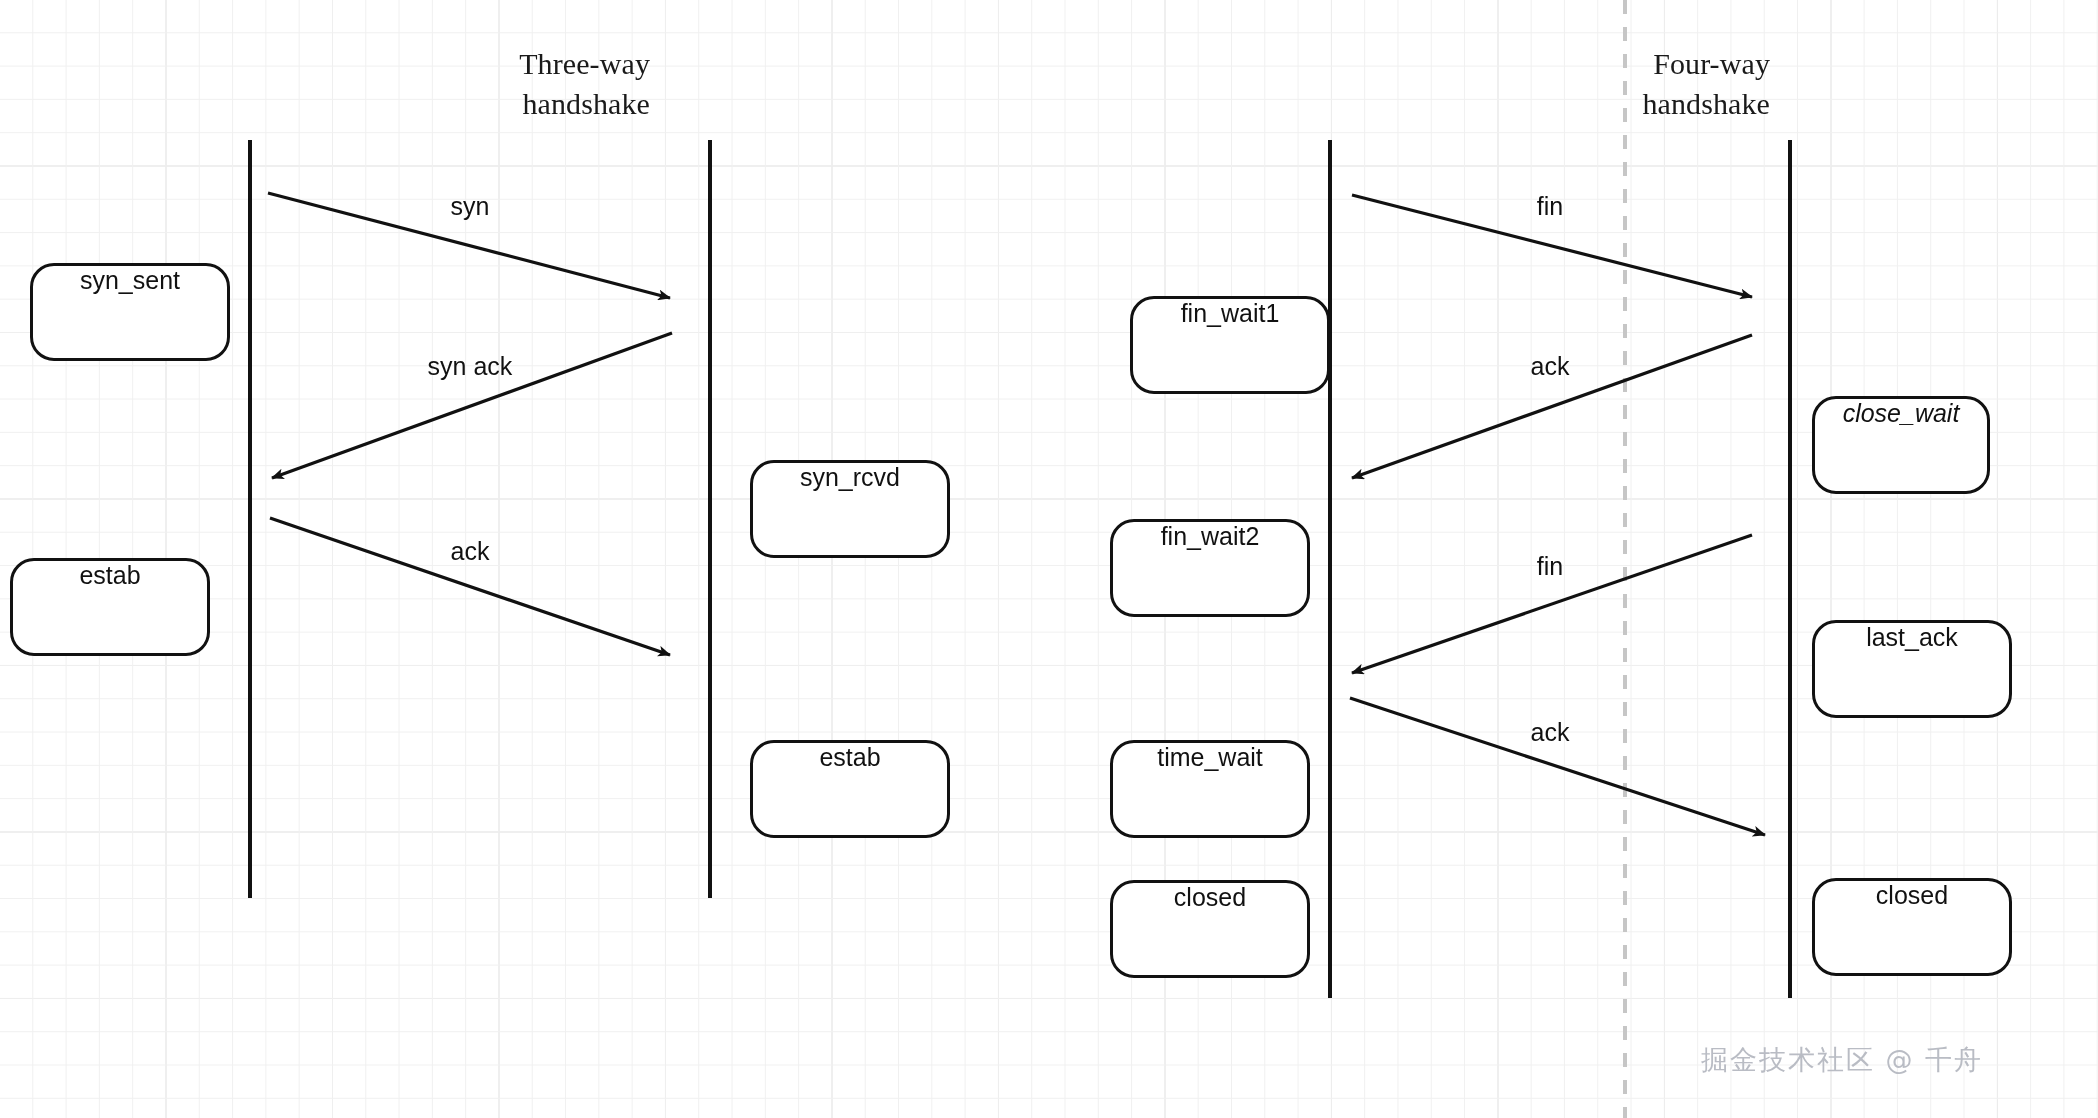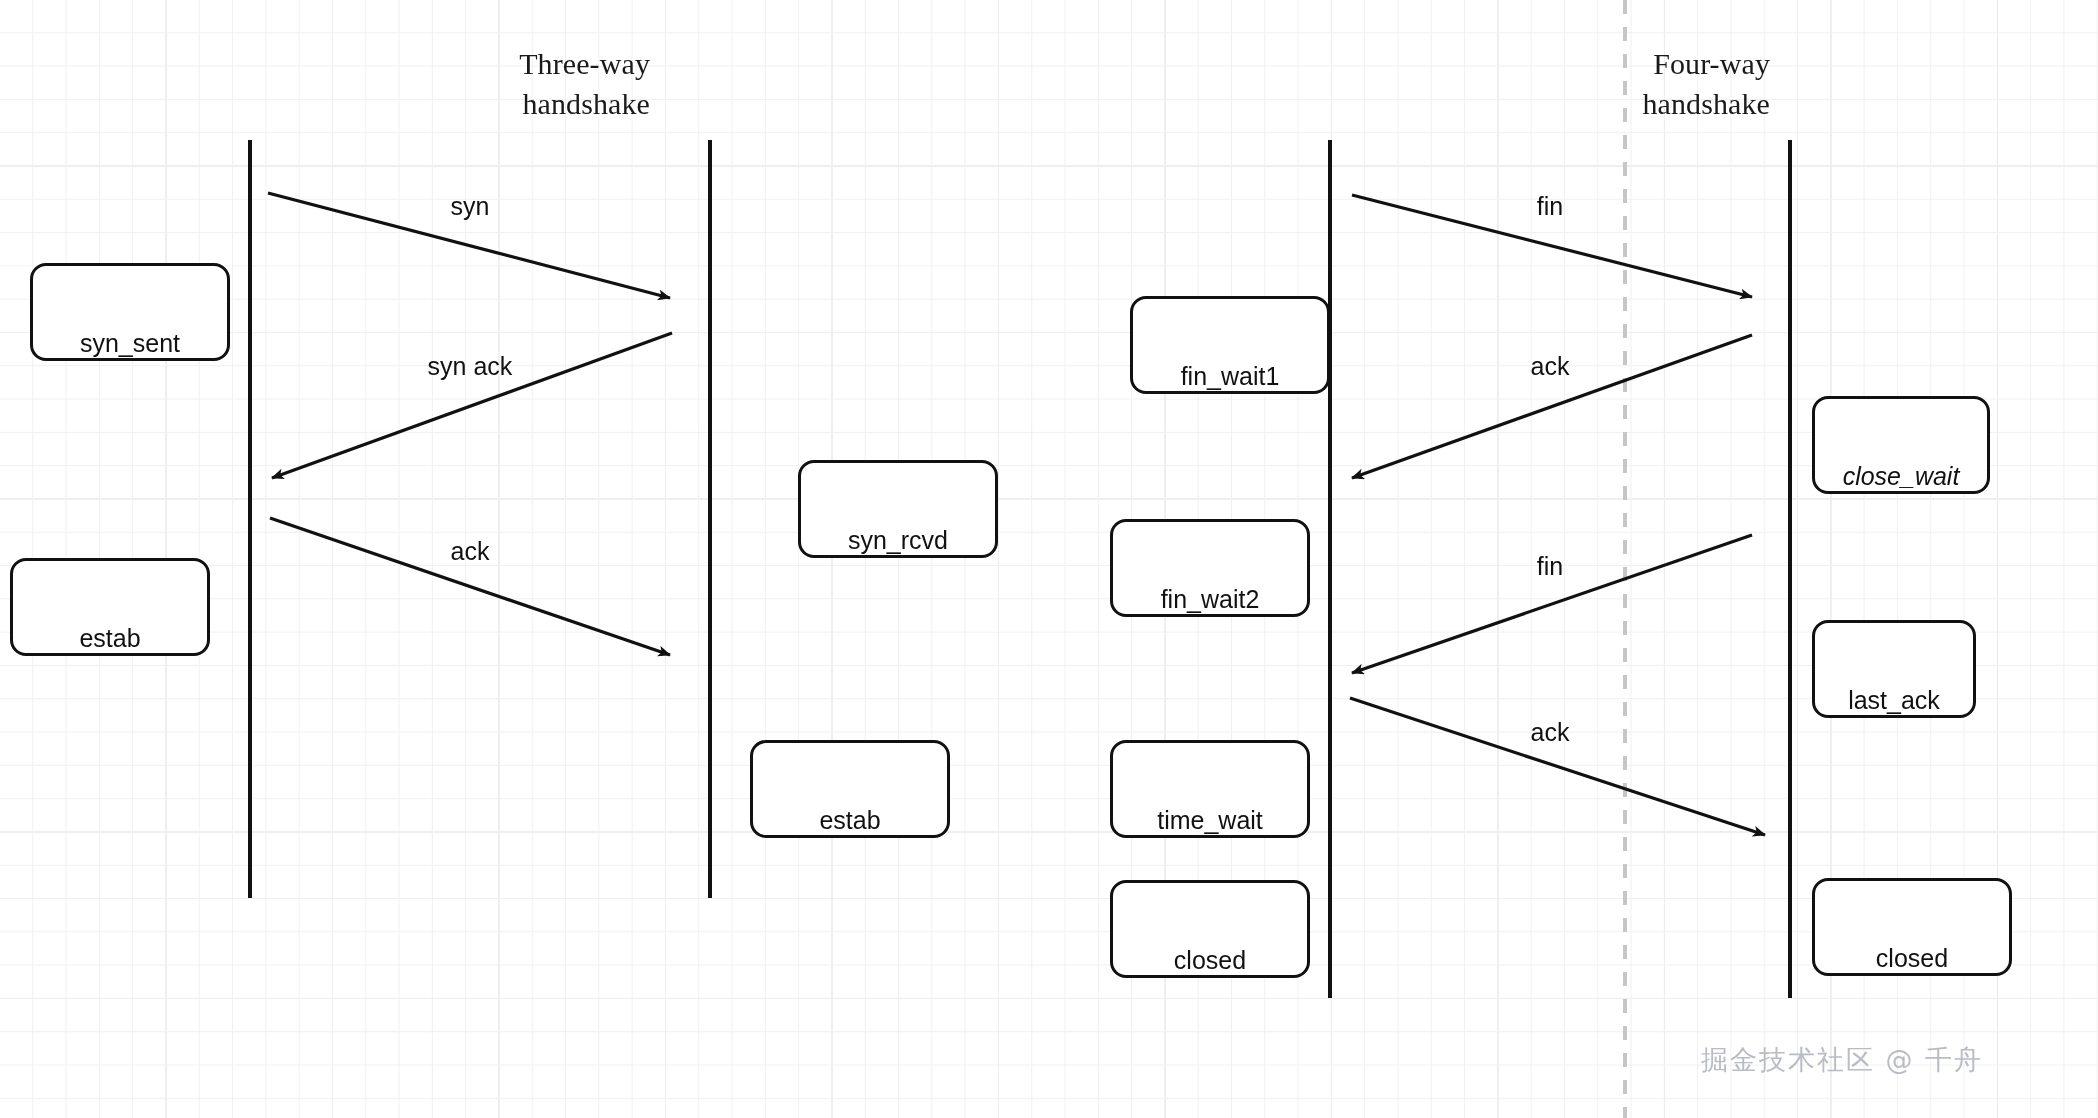--- a/index.html
+++ b/index.html
@@ -41,24 +41,24 @@
     font-size: 30px;
     line-height: 1.32;
     color: #1a1a1a;
     white-space: pre-line;
     letter-spacing: 0.1px;
   }
   .state-box {
     position: absolute;
     box-sizing: border-box;
     border: 3px solid #111111;
-    border-radius: 16px;
+    border-radius: 24px;
     background: #ffffff;
     display: flex;
-    align-items: flex-end;
+    align-items: flex-start;
     justify-content: center;
     font-family: "Liberation Sans", sans-serif;
     font-size: 25px;
     color: #111111;
   }
   .msg-label {
     position: absolute;
     font-family: "Liberation Sans", sans-serif;
     font-size: 25px;
     color: #111111;
@@ -110,42 +110,42 @@
       <div class="section-title" style="left: 1370px; top: 44px; width: 400px;">Four-way
 handshake</div>
     </div>
   <div id="state-boxes-layer">
       <div class="state-box" style="left: 30px; top: 263px; width: 200px; height: 98px;">
         <span>syn_sent</span>
       </div>
       <div class="state-box" style="left: 10px; top: 558px; width: 200px; height: 98px;">
         <span>estab</span>
       </div>
-      <div class="state-box" style="left: 750px; top: 460px; width: 200px; height: 98px; margin-left: 48px;">
+      <div class="state-box" style="left: 750px; top: 460px; width: 200px; height: 98px;">
         <span>syn_rcvd</span>
       </div>
       <div class="state-box" style="left: 750px; top: 740px; width: 200px; height: 98px;">
         <span>estab</span>
       </div>
       <div class="state-box" style="left: 1110px; top: 296px; width: 200px; height: 98px; margin-left: 20px;">
         <span>fin_wait1</span>
       </div>
       <div class="state-box" style="left: 1110px; top: 519px; width: 200px; height: 98px;">
         <span>fin_wait2</span>
       </div>
       <div class="state-box" style="left: 1110px; top: 740px; width: 200px; height: 98px;">
         <span>time_wait</span>
       </div>
       <div class="state-box" style="left: 1110px; top: 880px; width: 200px; height: 98px;">
         <span>closed</span>
       </div>
       <div class="state-box" style="left: 1812px; top: 396px; width: 178px; height: 98px; font-style: italic;">
         <span>close_wait</span>
       </div>
-      <div class="state-box" style="left: 1812px; top: 620px; width: 164px; height: 98px;">
+      <div class="state-box" style="left: 1812px; top: 620px; width: 200px; height: 98px;">
         <span>last_ack</span>
       </div>
       <div class="state-box" style="left: 1812px; top: 878px; width: 200px; height: 98px;">
         <span>closed</span>
       </div>
     </div>
   <div id="message-labels-layer">
       <div class="msg-label" style="left: 470px; top: 192px; text-align: center;">syn</div>
       <div class="msg-label" style="left: 470px; top: 352px;">syn ack</div>
       <div class="msg-label" style="left: 470px; top: 537px;">ack</div>

